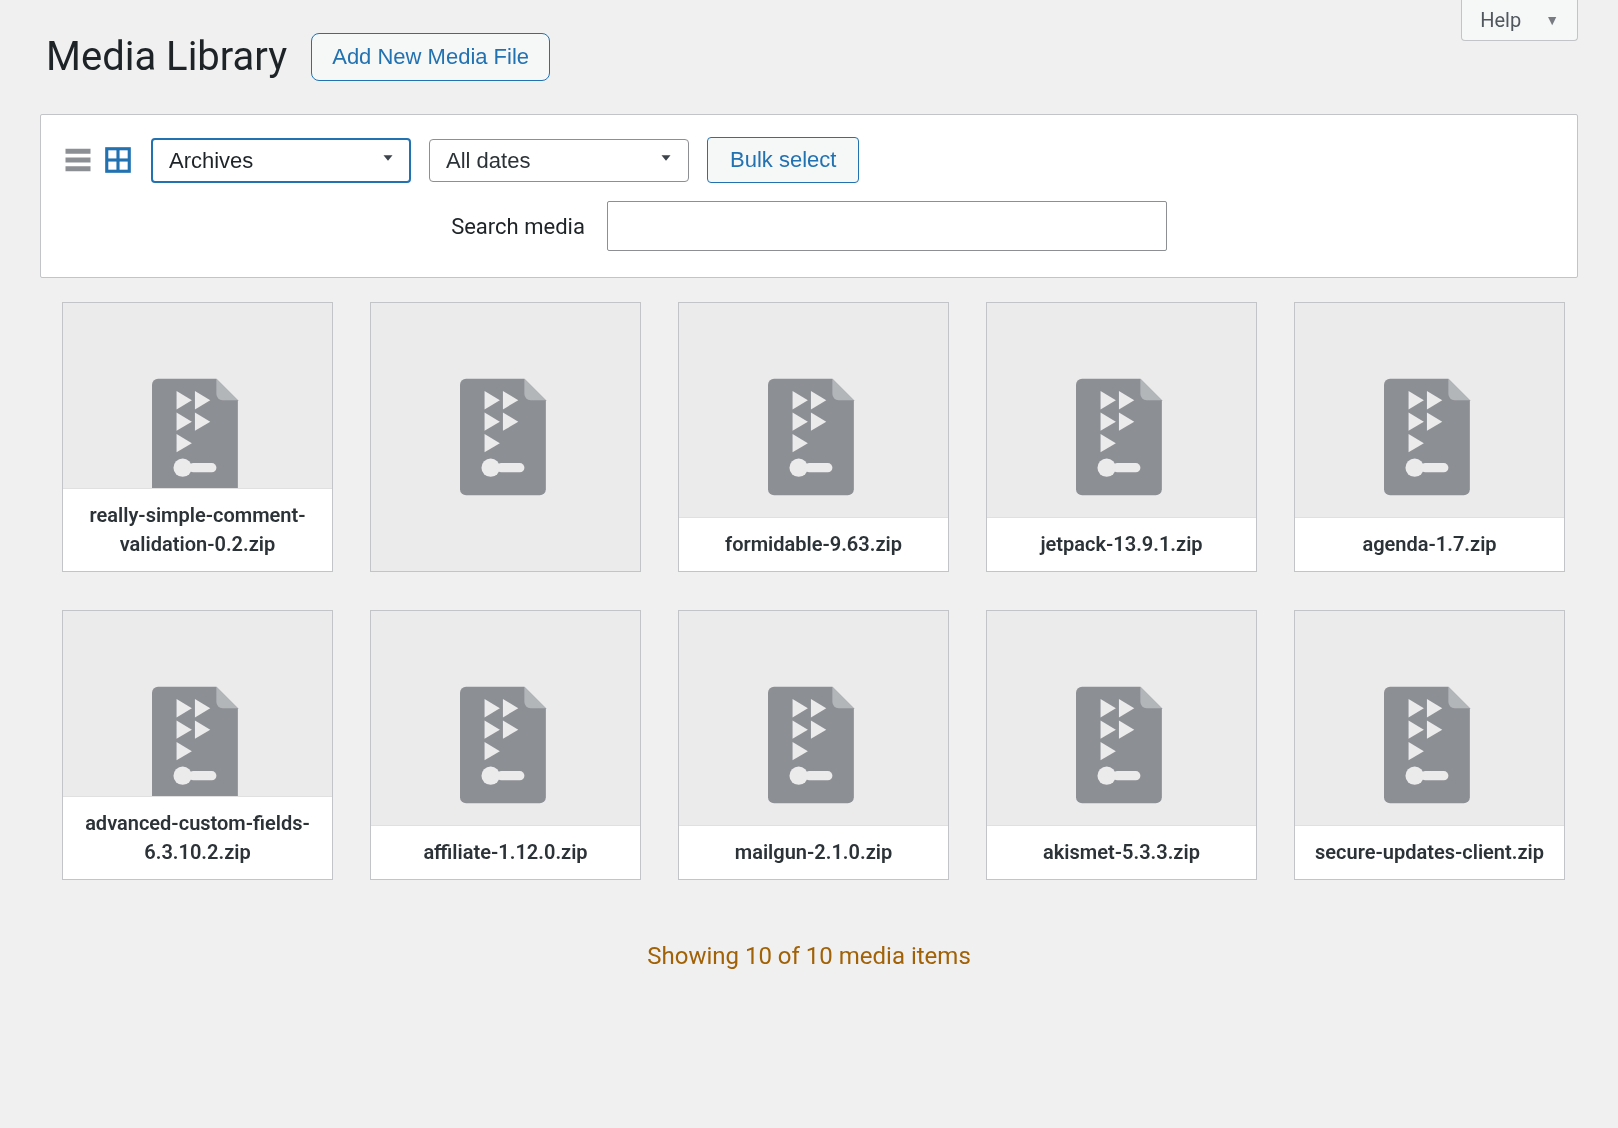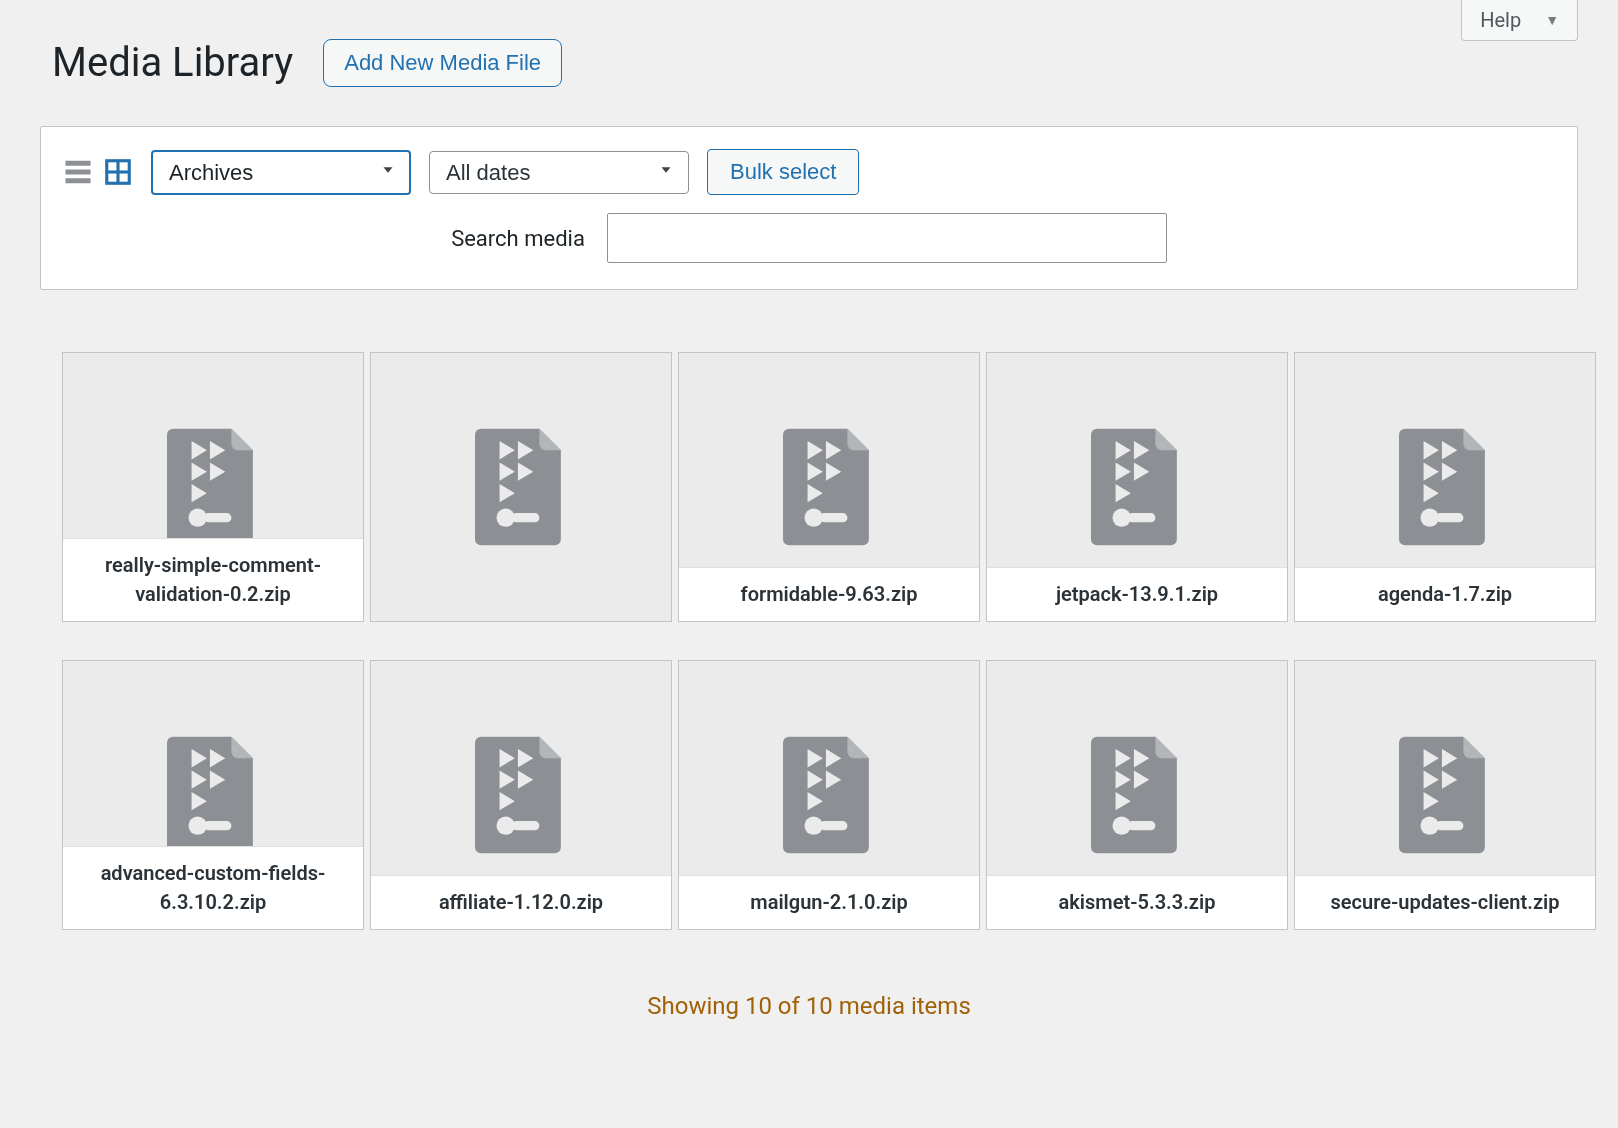--- a/index.html
+++ b/index.html
@@ -41,37 +41,37 @@
     display: flex;
     align-items: center;
     gap: 18px;
     padding-top: 14px;
     margin-bottom: 28px;
   }
   .page-title {
     font-size: 40px;
     font-weight: 400;
     color: #1d2327;
-    margin: 12px;
+    margin: 6px;
   }
   .add-new-btn {
     border: 1px solid #2271b1;
     background: #f6f7f7;
     color: #2271b1;
     font-size: 22px;
     padding: 10px 20px;
     border-radius: 8px;
     cursor: pointer;
   }
   .toolbar-panel {
     background: #fff;
     border: 1px solid #c3c4c7;
     border-radius: 2px;
     padding: 0;
-    margin-bottom: 62px;
+    margin-bottom: 24px;
   }
   .toolbar-row1 {
     display: flex;
     align-items: center;
     gap: 18px;
     padding: 22px 22px 18px 22px;
   }
   .view-switch {
     display: flex;
     gap: 10px;
@@ -140,21 +140,21 @@
     background: #fff;
   }
   .grid {
     display: grid;
     grid-template-columns: repeat(5, 270px);
     gap: 38px;
     justify-content: start;
     padding-left: 22px;
   }
   .tile {
-    width: 302px;
+    width: 271px;
     height: 270px;
     background: #ebebeb;
     border: 1px solid #c3c4c7;
     position: relative;
     cursor: pointer;
     display: flex;
     flex-direction: column;
     align-items: center;
     justify-content: center;
   }

